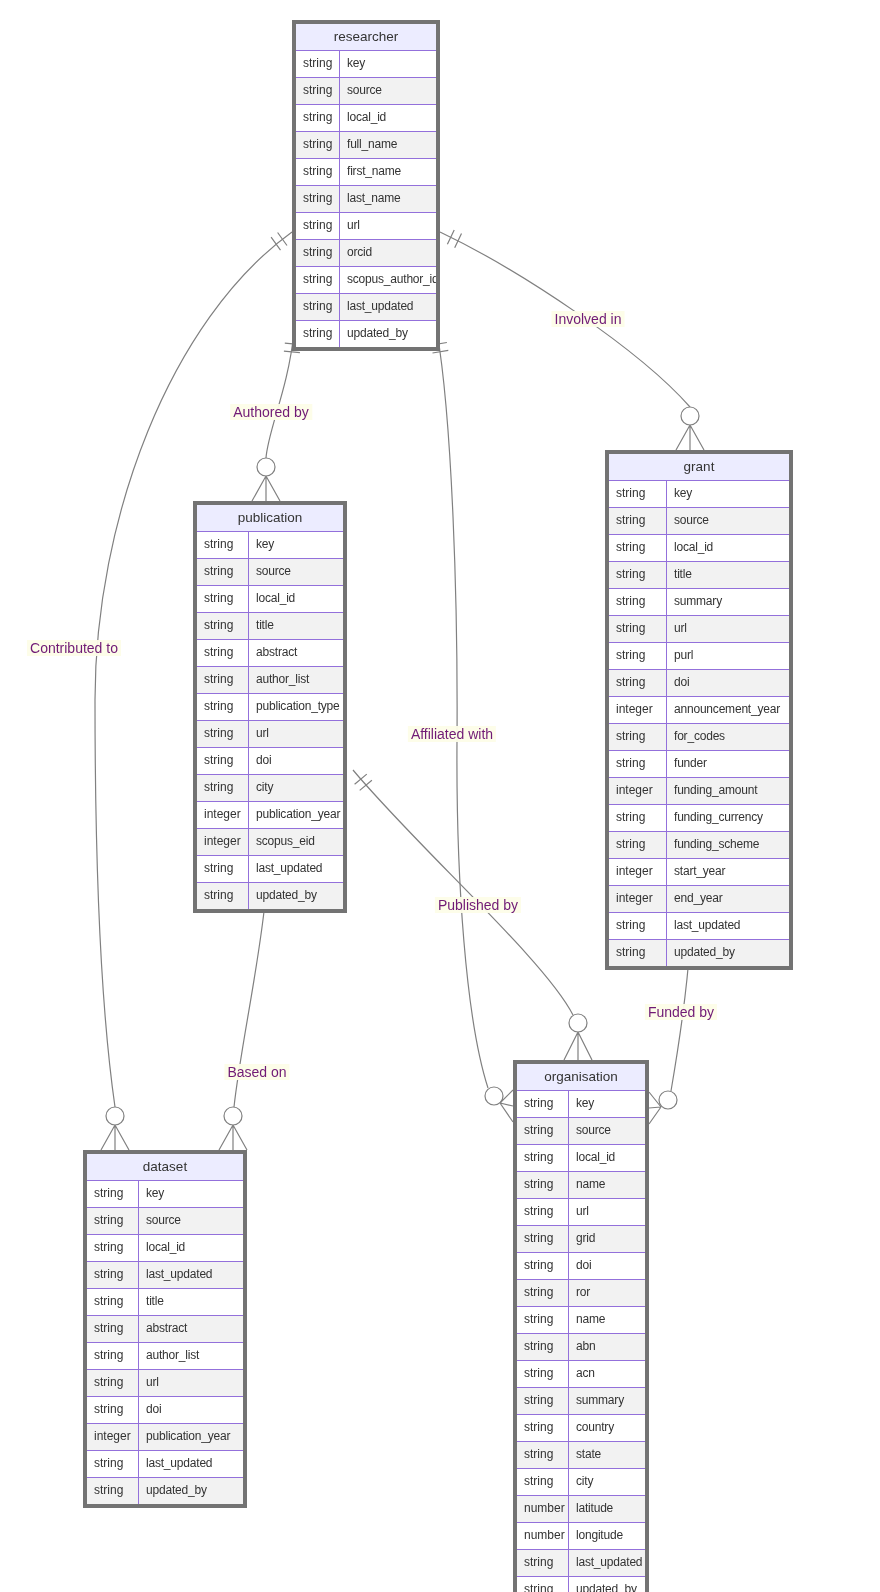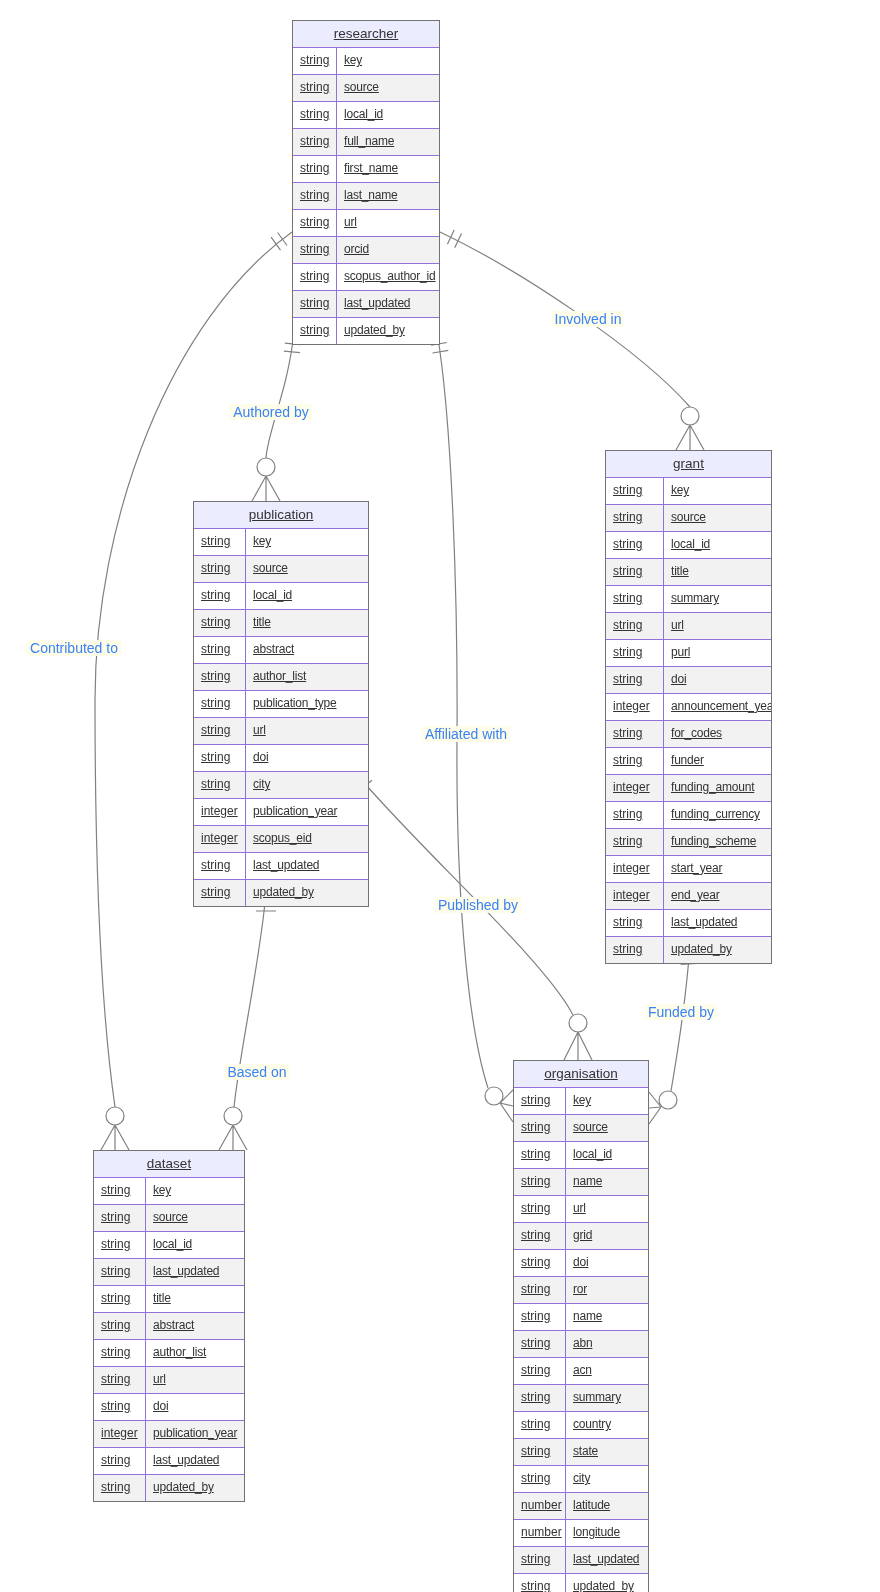--- a/index.html
+++ b/index.html
@@ -7,38 +7,38 @@
     position:relative;width:880px;height:1592px;overflow:hidden;
     background:#ffffff;color:#333;
     font-family:"Liberation Sans", sans-serif;
   }
   svg.lines{position:absolute;left:0;top:0;width:880px;height:1592px;}
   svg.lines path{fill:none;stroke:#808080;stroke-width:1.2;}
   svg.lines circle{fill:#ffffff;stroke:#808080;stroke-width:1.2;}
 
   .entity{
     position:absolute;background:#7f1d1d;
-    border:1px solid #737373;box-sizing:border-box;text-decoration:underline;
+    border:4px solid #737373;box-sizing:border-box;
   }
   .hdr{
     height:26px;line-height:26px;text-align:center;
     background:#ECECFF;font-size:13.5px;
     border-bottom:1px solid #9370DB;
   }
   .row{display:flex;height:26px;line-height:25px;font-size:12px;background:#ffffff;}
   .row + .row{border-top:1px solid #9370DB;}
   .row.alt{background:#f2f2f2;}
   .cell{padding:0 7px;white-space:nowrap;overflow:hidden;box-sizing:border-box;}
   .cell.type{width:var(--typecol,48px);flex:none;border-right:1px solid #9370DB;}
   .cell.aname{flex:1;letter-spacing:-0.2px;}
 
   .rel-label{
     position:absolute;transform:translate(-50%,-50%);
     background:rgba(253,253,232,0.95);
-    padding:0 3px;font-size:14px;white-space:nowrap;color:#3b82f6;
+    padding:0 3px;font-size:14px;white-space:nowrap;color:#701a75;
   }
 </style>
 </head>
 <body>
 
 <div class="canvas">
 
   <svg class="lines">
 
     <g>
@@ -87,21 +87,21 @@
       <path d="M690,944 C687,990 678,1050 671,1091"></path>
       <path d="M681.2,956.5 L697.2,955.5 M680.7,964.5 L696.7,963.5"></path>
       <circle cx="668" cy="1100" r="9"></circle>
       <path d="M661,1107 L649,1092 M661,1107 L649,1108 M661,1107 L649,1124"></path>
     </g>
   </svg>
 
   <div class="rel-label" style="left:271px;top:412px">Authored by</div>
   <div class="rel-label" style="left:588px;top:319px">Involved in</div>
   <div class="rel-label" style="left:74px;top:648px">Contributed to</div>
-  <div class="rel-label" style="left:466px;top:734px">Affiliated with</div>
+  <div class="rel-label" style="left:452px;top:734px">Affiliated with</div>
   <div class="rel-label" style="left:478px;top:905px">Published by</div>
   <div class="rel-label" style="left:257px;top:1072px">Based on</div>
   <div class="rel-label" style="left:681px;top:1012px">Funded by</div>
 
   <div class="entity" style="left:292px;top:20px;width:148px;--typecol:44px;">
       <div class="hdr">researcher</div>
       <div class="row">
         <div class="cell type">string</div>
         <div class="cell aname">key</div>
       </div>
@@ -139,21 +139,21 @@
       </div>
       <div class="row alt">
         <div class="cell type">string</div>
         <div class="cell aname">last_updated</div>
       </div>
       <div class="row">
         <div class="cell type">string</div>
         <div class="cell aname">updated_by</div>
       </div>
     </div>
-  <div class="entity" style="left:193px;top:501px;width:176px;--typecol:52px;">
+  <div class="entity" style="left:193px;top:501px;width:154px;--typecol:52px;">
       <div class="hdr">publication</div>
       <div class="row">
         <div class="cell type">string</div>
         <div class="cell aname">key</div>
       </div>
       <div class="row alt">
         <div class="cell type">string</div>
         <div class="cell aname">source</div>
       </div>
       <div class="row">
@@ -198,21 +198,21 @@
       </div>
       <div class="row">
         <div class="cell type">string</div>
         <div class="cell aname">last_updated</div>
       </div>
       <div class="row alt">
         <div class="cell type">string</div>
         <div class="cell aname">updated_by</div>
       </div>
     </div>
-  <div class="entity" style="left:605px;top:450px;width:167px;--typecol:58px;">
+  <div class="entity" style="left:605px;top:450px;width:188px;--typecol:58px;">
       <div class="hdr">grant</div>
       <div class="row">
         <div class="cell type">string</div>
         <div class="cell aname">key</div>
       </div>
       <div class="row alt">
         <div class="cell type">string</div>
         <div class="cell aname">source</div>
       </div>
       <div class="row">
@@ -273,21 +273,21 @@
       </div>
       <div class="row">
         <div class="cell type">string</div>
         <div class="cell aname">last_updated</div>
       </div>
       <div class="row alt">
         <div class="cell type">string</div>
         <div class="cell aname">updated_by</div>
       </div>
     </div>
-  <div class="entity" style="left:93px;top:1150px;width:152px;--typecol:52px;">
+  <div class="entity" style="left:83px;top:1150px;width:164px;--typecol:52px;">
       <div class="hdr">dataset</div>
       <div class="row">
         <div class="cell type">string</div>
         <div class="cell aname">key</div>
       </div>
       <div class="row alt">
         <div class="cell type">string</div>
         <div class="cell aname">source</div>
       </div>
       <div class="row">

